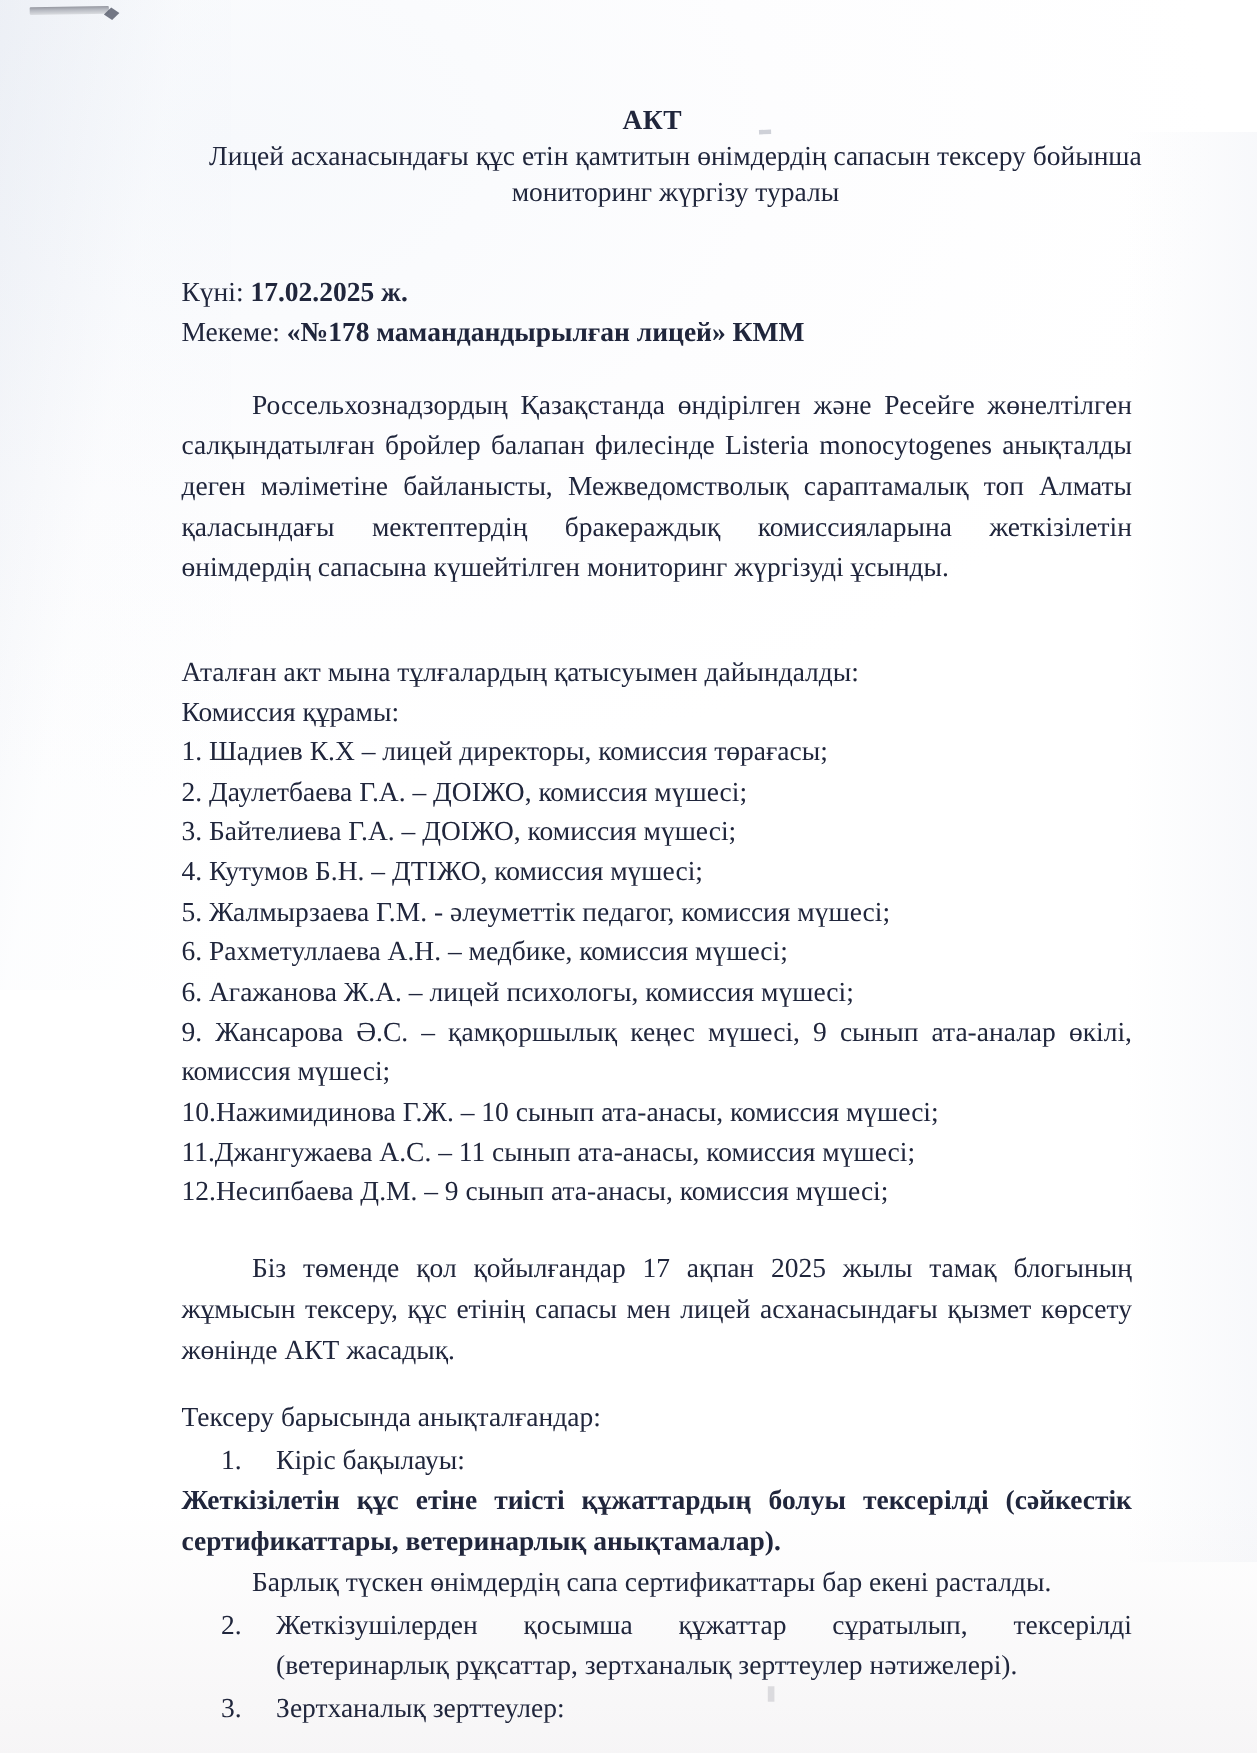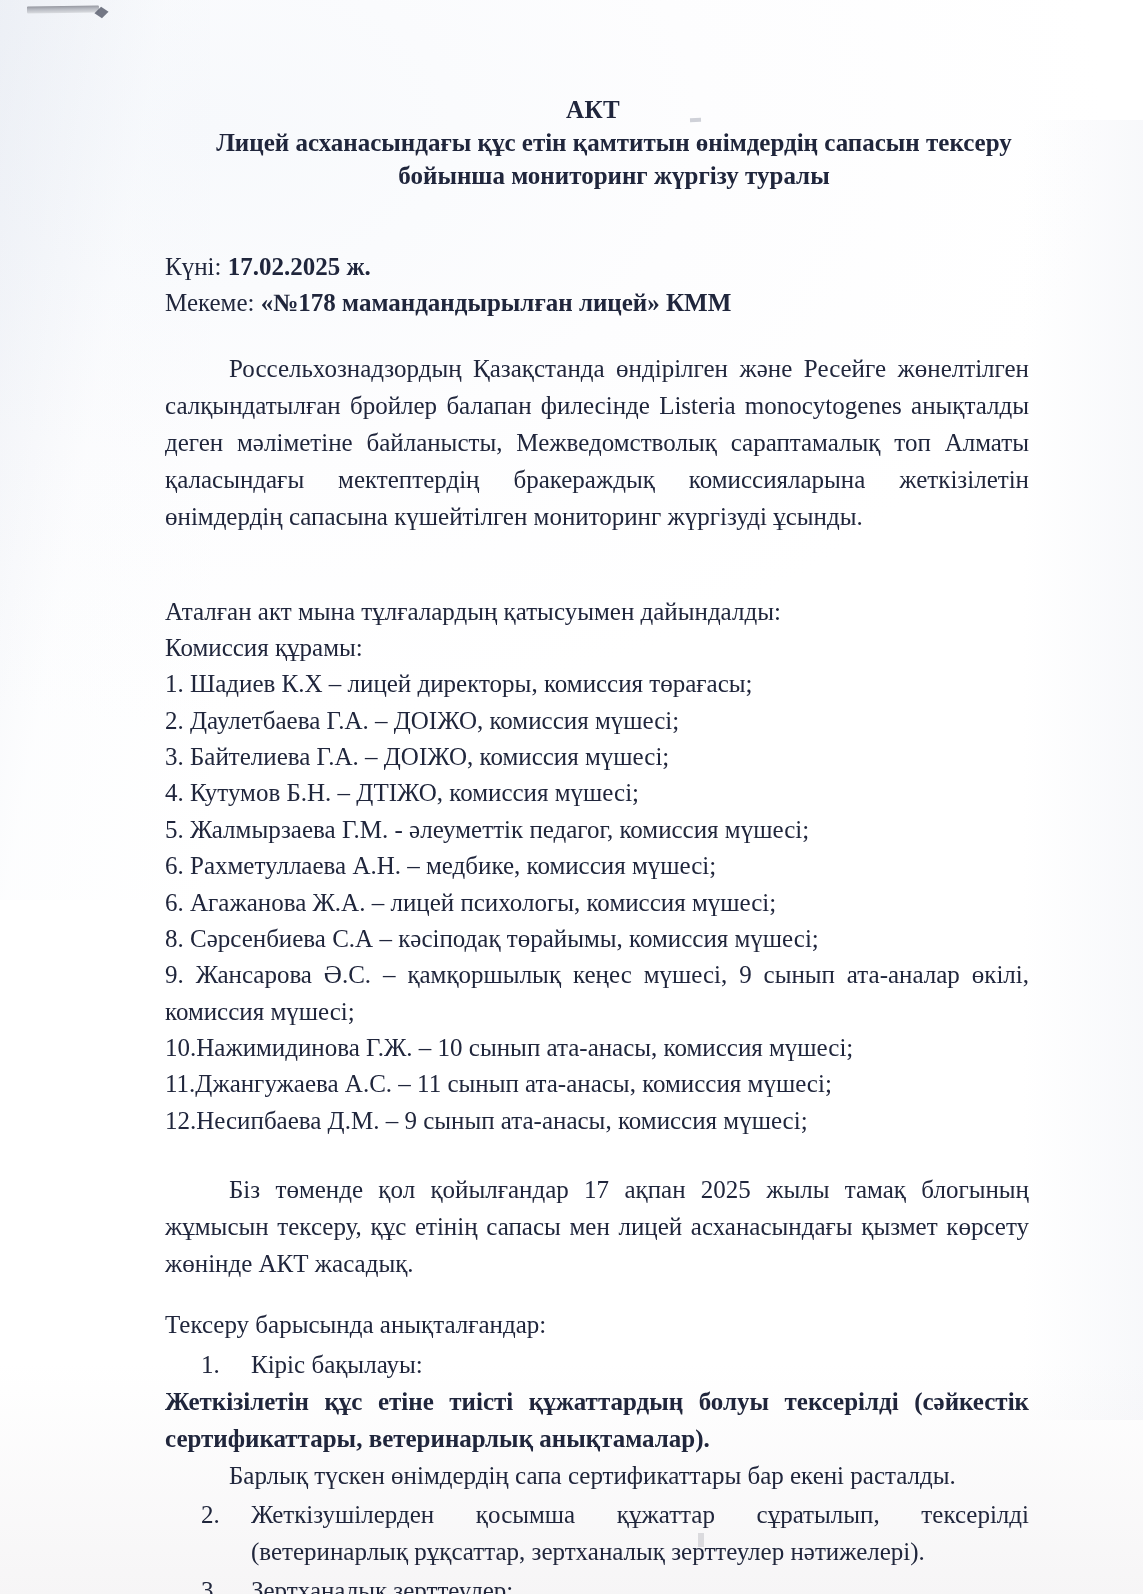--- a/index.html
+++ b/index.html
@@ -87,21 +87,21 @@
   .doc-title {
     text-align: center;
     font-weight: bold;
     font-size: 25px;
     letter-spacing: 0.4px;
     margin: 12px 0 2px 0;
     padding-right: 60px;
   }
   .doc-subtitle {
     text-align: center;
-    font-weight: bold;
+    font-weight: normal;
     font-size: 25px;
     line-height: 1.33;
     margin: 0;
     padding: 0 18px 0 0;
   }
 
   .meta-block {
     margin-top: 56px;
   }
   .meta-line {
@@ -220,21 +220,20 @@
     <div class="plain-line">Комиссия құрамы:</div>
 
     <div class="roster" id="roster">
         <div class="roster-item">1. Шадиев К.Х – лицей директоры, комиссия төрағасы;</div>
         <div class="roster-item">2. Даулетбаева Г.А. – ДОІЖО, комиссия мүшесі;</div>
         <div class="roster-item">3. Байтелиева Г.А. – ДОІЖО,  комиссия мүшесі;</div>
         <div class="roster-item">4. Кутумов Б.Н. – ДТІЖО, комиссия мүшесі;</div>
         <div class="roster-item">5. Жалмырзаева Г.М. - әлеуметтік педагог, комиссия мүшесі;</div>
         <div class="roster-item">6. Рахметуллаева А.Н. – медбике, комиссия мүшесі;</div>
         <div class="roster-item">6. Агажанова Ж.А. – лицей психологы, комиссия мүшесі;</div>
-        <div class="roster-item">8. Сәрсенбиева С.А – кәсіподақ төрайымы, комиссия мүшесі;</div>
         <div class="roster-item wrap">9. Жансарова Ә.С. – қамқоршылық кеңес мүшесі, 9 сынып ата-аналар өкілі, комиссия мүшесі;</div>
         <div class="roster-item">10.Нажимидинова Г.Ж. – 10 сынып ата-анасы, комиссия мүшесі;</div>
         <div class="roster-item">11.Джангужаева А.С. – 11 сынып ата-анасы, комиссия мүшесі;</div>
         <div class="roster-item">12.Несипбаева Д.М. –  9 сынып ата-анасы, комиссия мүшесі;</div>
       </div>
 
     <p class="para-indent">Біз төменде қол қойылғандар 17 ақпан 2025 жылы тамақ блогының жұмысын тексеру, құс етінің сапасы мен лицей асханасындағы қызмет көрсету жөнінде АКТ жасадық.</p>
 
     <div class="plain-line">Тексеру барысында анықталғандар:</div>
 

